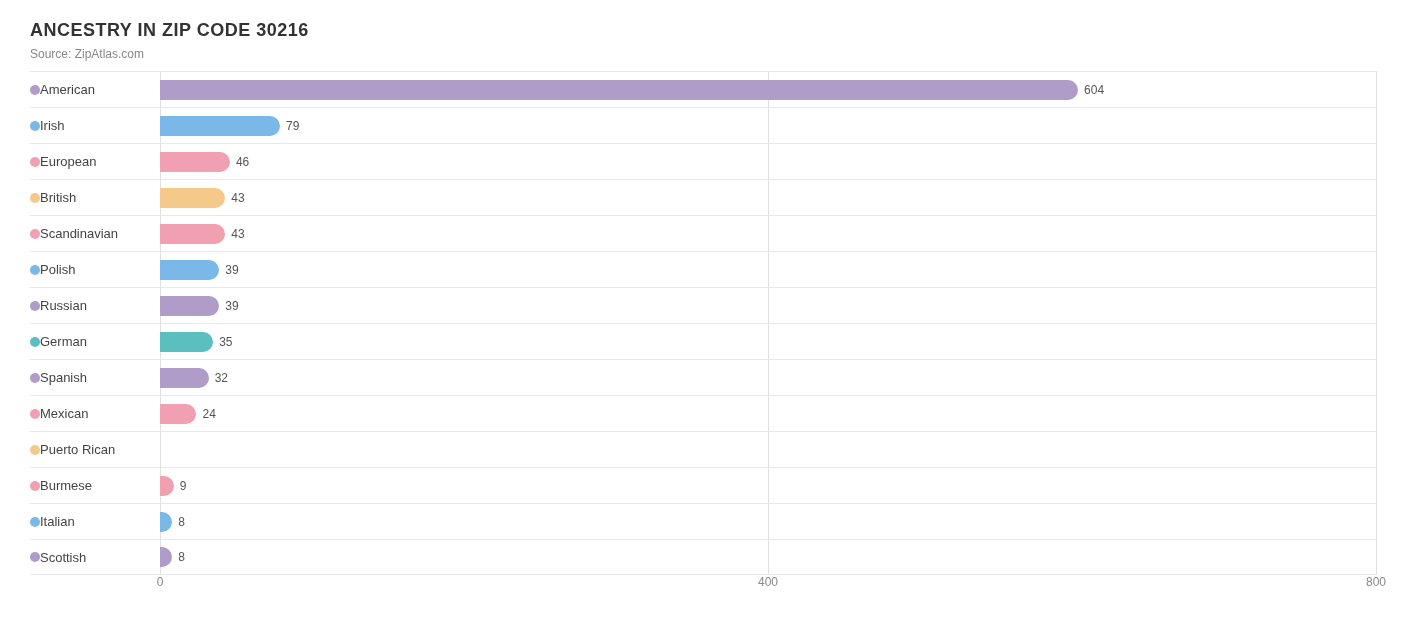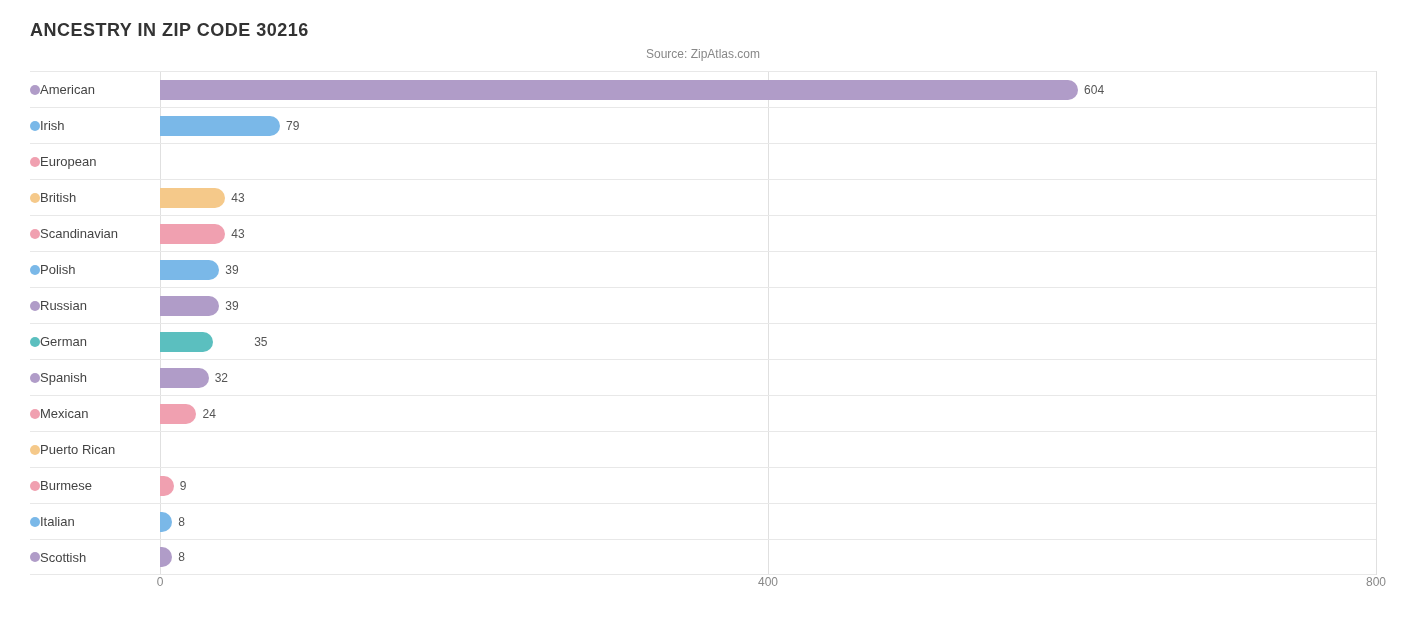--- a/index.html
+++ b/index.html
@@ -11,21 +11,21 @@
       padding: 20px 30px 40px 30px;
     }
     .chart-title {
       font-size: 18px;
       font-weight: 600;
       color: #333;
       margin-bottom: 6px;
       letter-spacing: 0.5px;
     }
     .source {
-      text-align: center;
+      text-align: left;
       font-size: 12px;
       color: #888;
       margin-bottom: 10px;
     }
     .chart-area {
       position: relative;
       width: 100%;
     }
     .bar-row {
       display: flex;
@@ -113,20 +113,24 @@
       <div class="bar-cell">
         <div class="bar" style="width: 9.875%; background: rgb(122, 184, 232);"></div>
         <span class="bar-value" style="--bar-width: 9.875%; left: calc(9.875% + 6px);">79</span>
       </div>
     </div>
     <div class="bar-row">
       <div class="label-cell">
         <div class="color-dot" style="background: rgb(240, 160, 176);"></div>
         <span class="label-text">European</span>
       </div>
+      <div class="bar-cell">
+        <div class="bar" style="width: 5.75%; background: rgb(240, 160, 176);"></div>
+        <span class="bar-value" style="--bar-width: 5.75%; left: calc(5.75% + 6px);">46</span>
+      </div>
     </div>
     <div class="bar-row">
       <div class="label-cell">
         <div class="color-dot" style="background: rgb(245, 201, 138);"></div>
         <span class="label-text">British</span>
       </div>
       <div class="bar-cell">
         <div class="bar" style="width: 5.375%; background: rgb(245, 201, 138);"></div>
         <span class="bar-value" style="--bar-width: 5.375%; left: calc(5.375% + 6px);">43</span>
       </div>
@@ -161,21 +165,21 @@
         <span class="bar-value" style="--bar-width: 4.875%; left: calc(4.875% + 6px);">39</span>
       </div>
     </div>
     <div class="bar-row">
       <div class="label-cell">
         <div class="color-dot" style="background: rgb(91, 191, 191);"></div>
         <span class="label-text">German</span>
       </div>
       <div class="bar-cell">
         <div class="bar" style="width: 4.375%; background: rgb(91, 191, 191);"></div>
-        <span class="bar-value" style="--bar-width: 4.375%; left: calc(4.375% + 6px); margin-left: 35px;">35</span>
+        <span class="bar-value" style="--bar-width: 4.375%; left: calc(4.375% + 6px);">35</span>
       </div>
     </div>
     <div class="bar-row">
       <div class="label-cell">
         <div class="color-dot" style="background: rgb(176, 156, 200);"></div>
         <span class="label-text">Spanish</span>
       </div>
       <div class="bar-cell">
         <div class="bar" style="width: 4%; background: rgb(176, 156, 200);"></div>
         <span class="bar-value" style="--bar-width: 4%; left: calc(4% + 6px);">32</span>

